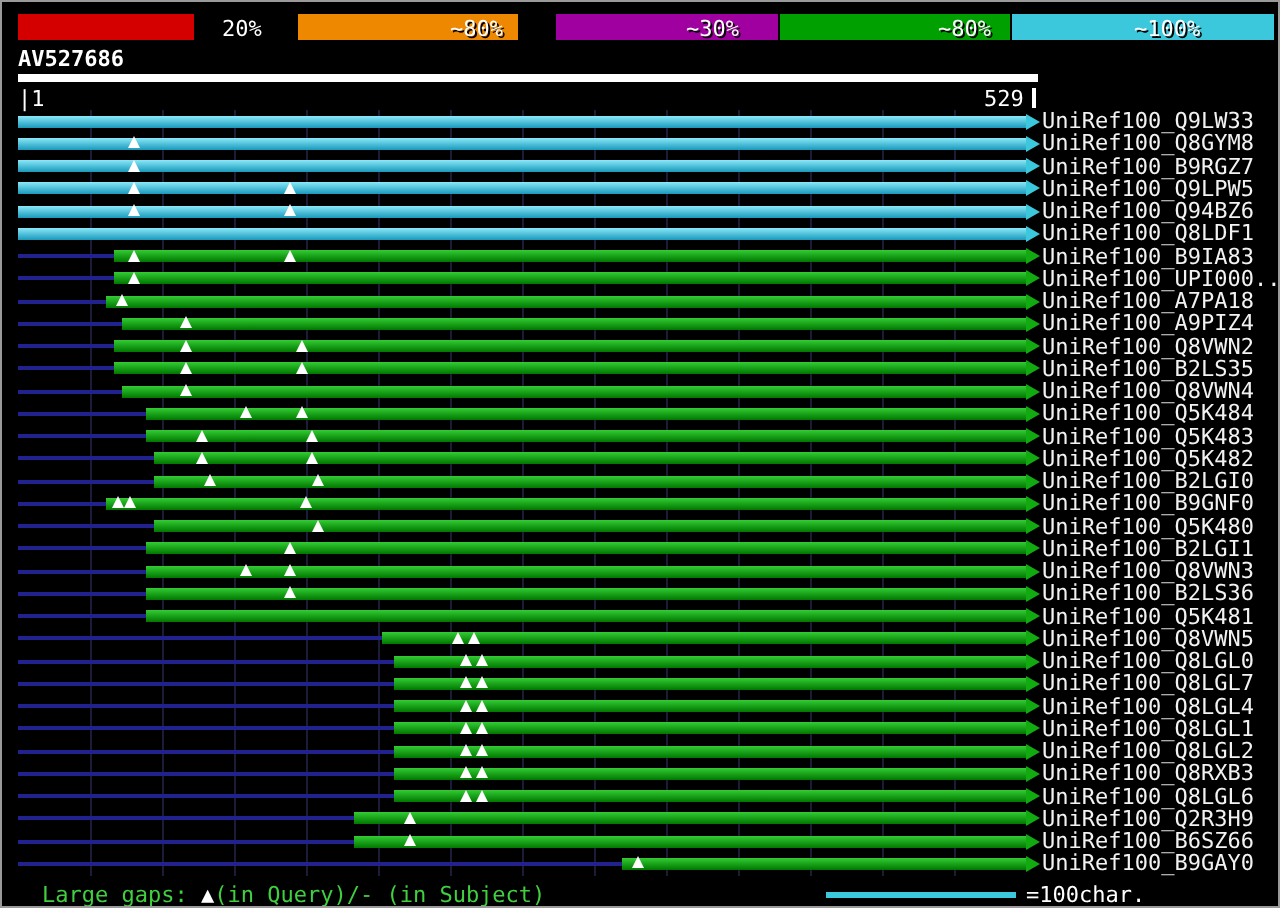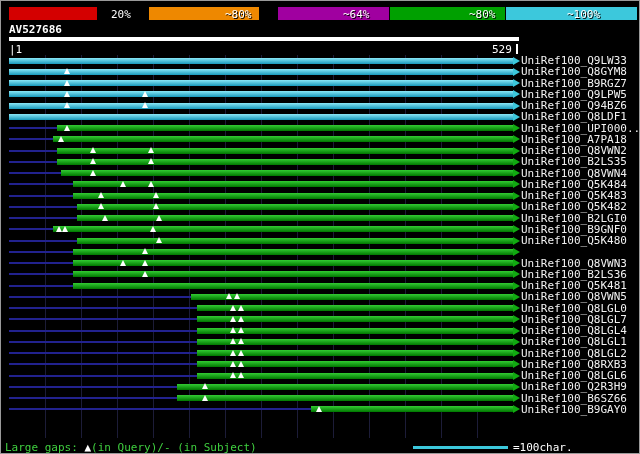--- a/index.html
+++ b/index.html
@@ -33,38 +33,38 @@
   .bar.green { background:linear-gradient(#33cc33,#007700); }
   .bar.cyan  { background:linear-gradient(#8ae8f8,#1899bb); }
   .arrow { position:absolute; top:1.5px; width:0; height:0; border-top:4px solid transparent; border-bottom:4px solid transparent; }
   .arrow.green { border-left:7px solid #11aa11; }
   .arrow.cyan  { border-left:7px solid #3cc8dc; }
   .gap-marker { position:absolute; top:2px; width:0; height:0; transform:translateX(-50%);
                 border-left:3px solid transparent; border-right:3px solid transparent; border-bottom:6px solid #fff; }
   .hit-label { position:absolute; left:520px; top:0; font-size:11px; line-height:11.26px; color:#f2f2f2; white-space:nowrap; cursor:pointer; }
   
   .footer { position:absolute; top:440px; left:0; width:640px; height:13px; font-size:11px; }
-  .gaps-note { position:absolute; left:4px; top:0; color:#3fcf3f; white-space:nowrap; }
+  .gaps-note { position:absolute; left:20px; top:0; color:#3fcf3f; white-space:nowrap; }
   .gaps-note .tri { color:#ffffff; }
   .legend-line { position:absolute; left:412px; top:5px; height:3px; background:#3cc8dc; }
   .legend-text { position:absolute; left:512px; top:0; color:#fff; white-space:nowrap; }
 </style>
 </head>
 <body>
 
 <div class="screen">
   <div class="key">
       <div class="key-seg" style="left: 8px; width: 88px; background: rgb(212, 0, 0);"></div>
       <div class="key-seg" style="left: 148px; width: 110px; background: rgb(238, 136, 0);"></div>
       <div class="key-seg" style="left: 277px; width: 111px; background: rgb(160, 0, 160);"></div>
       <div class="key-seg" style="left: 389px; width: 115px; background: rgb(0, 160, 0);"></div>
       <div class="key-seg" style="left: 505px; width: 131px; background: rgb(60, 200, 220);"></div>
       <div class="key-label" style="left: 110px;">20%</div>
       <div class="key-label" style="left: 224px;">~80%</div>
-      <div class="key-label" style="left: 342px;">~64%</div>
+      <div class="key-label" style="left: 342px;">~30%</div>
       <div class="key-label" style="left: 468px;">~80%</div>
       <div class="key-label" style="left: 566px;">~100%</div>
     </div>
 
   <div class="query-name">AV527686</div>
   <div class="query-bar"></div>
 
   <div class="ruler">
     <span class="ruler-start">|1</span>
     <span class="ruler-end">529</span>
@@ -121,28 +121,43 @@
       <div class="row">
         <div class="bar cyan" style="left: 8px; width: 504px;"></div>
         <div class="arrow cyan" style="left: 512px;"></div>
         <span class="hit-label">UniRef100_Q8LDF1</span>
       </div>
       <div class="row">
         <div class="navy" style="left: 8px; width: 47.7273px;"></div>
         <div class="bar green" style="left: 55.7273px; width: 456.273px;"></div>
         <div class="arrow green" style="left: 512px;"></div>
         <div class="gap-marker" style="left: 66.2273px;"></div>
+        <div class="gap-marker" style="left: 143.545px;"></div>
+        <span class="hit-label">UniRef100_B9IA83</span>
+      </div>
+      <div class="row">
+        <div class="navy" style="left: 8px; width: 47.7273px;"></div>
+        <div class="bar green" style="left: 55.7273px; width: 456.273px;"></div>
+        <div class="arrow green" style="left: 512px;"></div>
+        <div class="gap-marker" style="left: 66.2273px;"></div>
         <span class="hit-label">UniRef100_UPI000..</span>
       </div>
       <div class="row">
         <div class="navy" style="left: 8px; width: 43.9091px;"></div>
         <div class="bar green" style="left: 51.9091px; width: 460.091px;"></div>
         <div class="arrow green" style="left: 512px;"></div>
         <div class="gap-marker" style="left: 59.5455px;"></div>
         <span class="hit-label">UniRef100_A7PA18</span>
+      </div>
+      <div class="row">
+        <div class="navy" style="left: 8px; width: 51.5455px;"></div>
+        <div class="bar green" style="left: 59.5455px; width: 452.455px;"></div>
+        <div class="arrow green" style="left: 512px;"></div>
+        <div class="gap-marker" style="left: 92px;"></div>
+        <span class="hit-label">UniRef100_A9PIZ4</span>
       </div>
       <div class="row">
         <div class="navy" style="left: 8px; width: 47.7273px;"></div>
         <div class="bar green" style="left: 55.7273px; width: 456.273px;"></div>
         <div class="arrow green" style="left: 512px;"></div>
         <div class="gap-marker" style="left: 92px;"></div>
         <div class="gap-marker" style="left: 150.227px;"></div>
         <span class="hit-label">UniRef100_Q8VWN2</span>
       </div>
       <div class="row">
@@ -206,20 +221,21 @@
         <div class="bar green" style="left: 75.7727px; width: 436.227px;"></div>
         <div class="arrow green" style="left: 512px;"></div>
         <div class="gap-marker" style="left: 157.864px;"></div>
         <span class="hit-label">UniRef100_Q5K480</span>
       </div>
       <div class="row">
         <div class="navy" style="left: 8px; width: 63.9545px;"></div>
         <div class="bar green" style="left: 71.9545px; width: 440.045px;"></div>
         <div class="arrow green" style="left: 512px;"></div>
         <div class="gap-marker" style="left: 143.545px;"></div>
+        <span class="hit-label">UniRef100_B2LGI1</span>
       </div>
       <div class="row">
         <div class="navy" style="left: 8px; width: 63.9545px;"></div>
         <div class="bar green" style="left: 71.9545px; width: 440.045px;"></div>
         <div class="arrow green" style="left: 512px;"></div>
         <div class="gap-marker" style="left: 121.591px;"></div>
         <div class="gap-marker" style="left: 143.545px;"></div>
         <span class="hit-label">UniRef100_Q8VWN3</span>
       </div>
       <div class="row">

